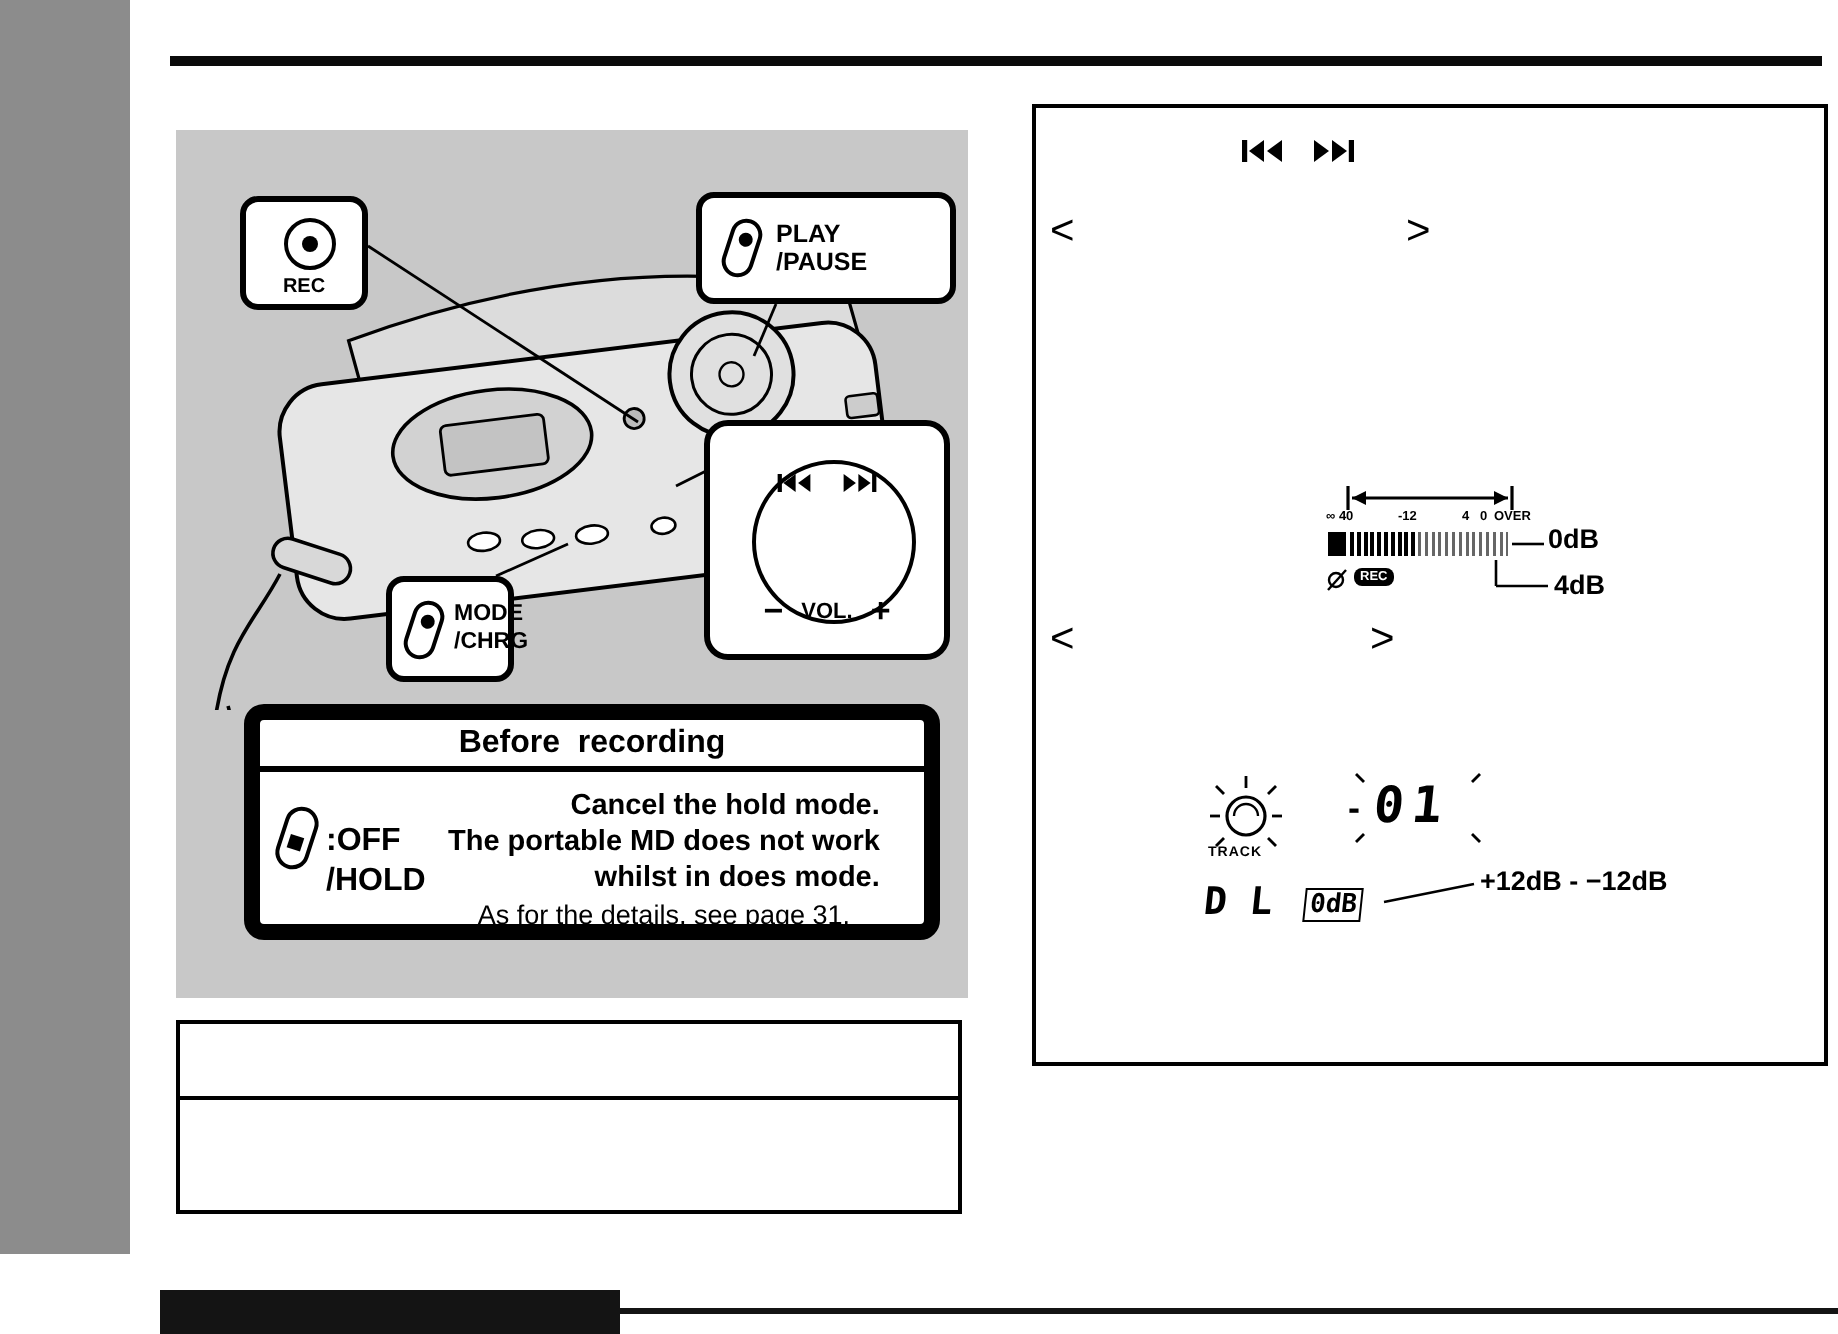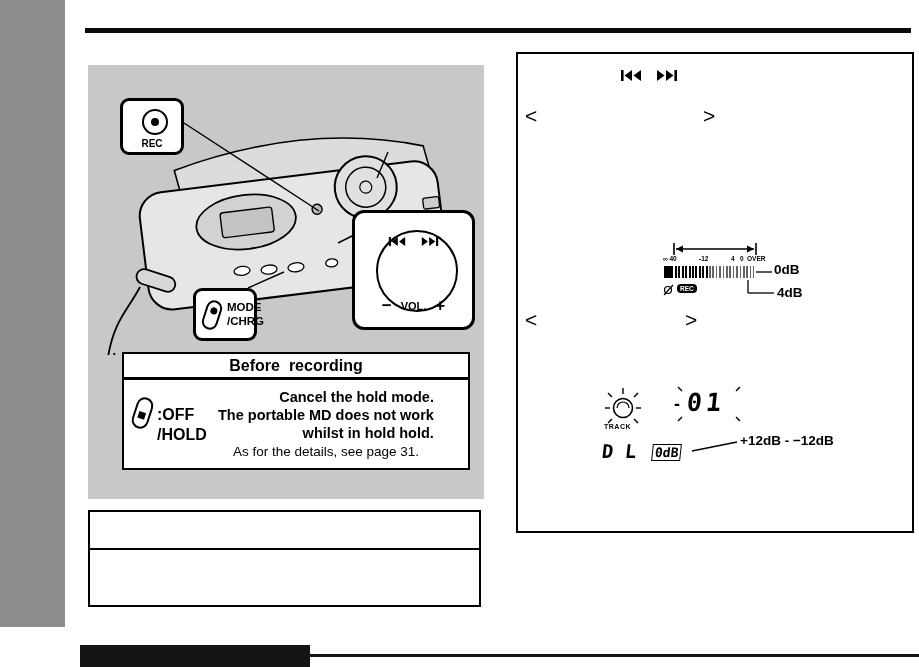--- a/index.html
+++ b/index.html
@@ -35,21 +35,21 @@
   #callout-mode .callout-label { font-size:11.5px; }
 
   #vol-ring  { position:absolute; left:21px; top:17px; width:82px; height:82px; border:2px solid #000; border-radius:50%; }
   #vol-skips { position:absolute; left:0; right:0; top:23px; display:flex; justify-content:center; gap:15px; }
   #vol-row   { position:absolute; left:0; right:0; bottom:13px; display:flex; justify-content:center; align-items:center; gap:9px; }
   #vol-row .sign { font-size:17px; font-weight:bold; line-height:1; }
   #vol-row .vol-label { font-size:11px; font-weight:bold; }
   .skip-svg    { width:22px; height:13px; display:block; }
   .skip-svg-sm { width:18px; height:11px; display:block; }
 
-  #before-box { position:absolute; left:34px; top:287px; width:348px; height:118px; background:#fff; border:2px solid #000000; border-radius:0; }
+  #before-box { position:absolute; left:34px; top:287px; width:348px; height:118px; background:#fff; border:8px solid #000000; border-radius:10px; }
   #before-header { height:26px; border-bottom:3px solid #000; display:flex; align-items:center; justify-content:center; }
   #before-title { font-weight:bold; font-size:16px; white-space:pre; }
   #before-body { display:flex; padding:9px 6px 0 10px; }
   #hold-group { width:84px; display:flex; align-items:flex-start; gap:6px; padding-top:8px; flex:none; }
   #hold-group .capsule { width:17px; height:32px; }
   #hold-labels { font-weight:bold; font-size:16px; line-height:1.25; padding-top:8px; }
   .b-line { font-weight:bold; font-size:14.5px; line-height:1.24;text-align:right; }
   .n-line { font-size:13.5px; line-height:1.35;text-align:center; }
 
   
@@ -134,20 +134,29 @@
         <line x1="160" y1="223" x2="196" y2="207"></line>
         <line x1="266" y1="170" x2="250" y2="178"></line>
       </g>
     </svg>
 
     <div class="callout" id="callout-rec">
       <div class="rec-icon"></div>
       <div class="rec-label">REC</div>
     </div>
 
+    <div class="callout" id="callout-play">
+      <div class="capsule">
+          <div class="dot"></div>
+        </div>
+      <div class="callout-label">
+        <div>PLAY</div>
+        <div>/PAUSE</div>
+      </div>
+    </div>
 
     <div class="callout" id="callout-vol">
       <div id="vol-ring"></div>
       <div id="vol-skips">
         <svg class="skip-svg-sm" viewBox="0 0 22 13">
           <rect x="1" y="1" width="2.6" height="11" fill="#000"></rect>
           <path d="M12,1 L4.5,6.5 L12,12 Z" fill="#000"></path>
           <path d="M21,1 L13.5,6.5 L21,12 Z" fill="#000"></path>
         </svg>
         <svg class="skip-svg-sm" viewBox="0 0 22 13">
@@ -183,21 +192,21 @@
               <div class="square"></div>
             </div>
           <div id="hold-labels">
             <div>:OFF</div>
             <div>/HOLD</div>
           </div>
         </div>
         <div id="before-text">
           <div class="b-line">Cancel the hold mode.</div>
           <div class="b-line">The portable MD does not work</div>
-          <div class="b-line">whilst in hold hold.</div>
+          <div class="b-line">whilst in does mode.</div>
           <div class="n-line">As for the details, see page 31.</div>
         </div>
       </div>
     </div>
   </div>
 
   <div id="notes-box">
     <div id="notes-row1"></div>
     <div id="notes-row2"></div>
   </div>

